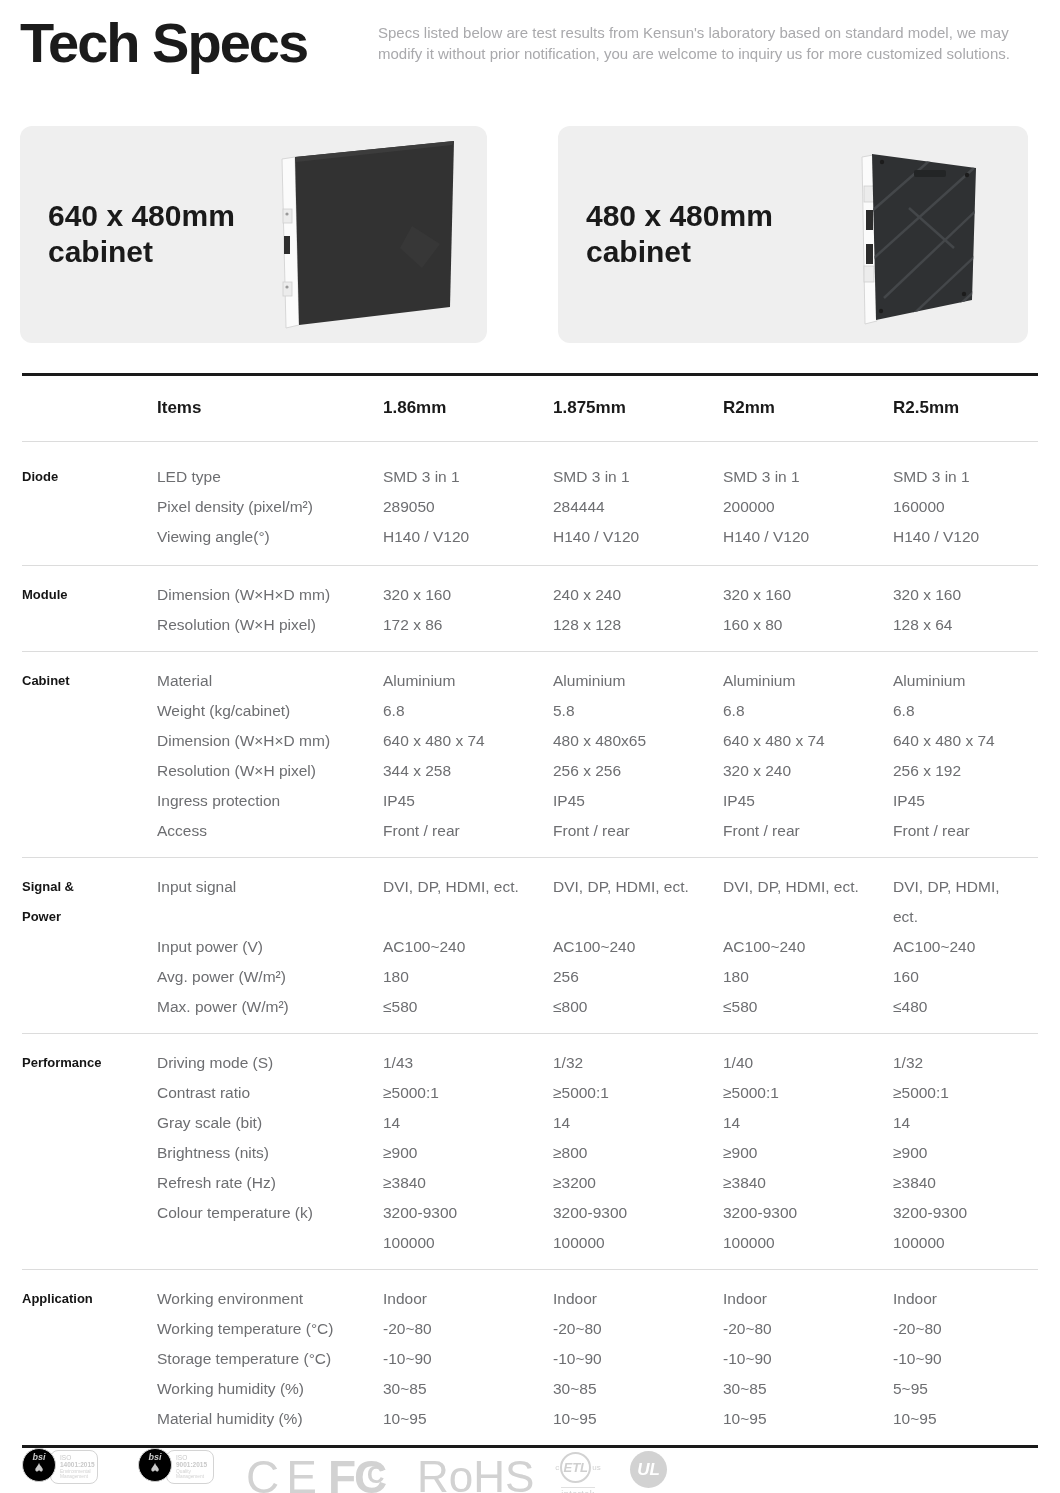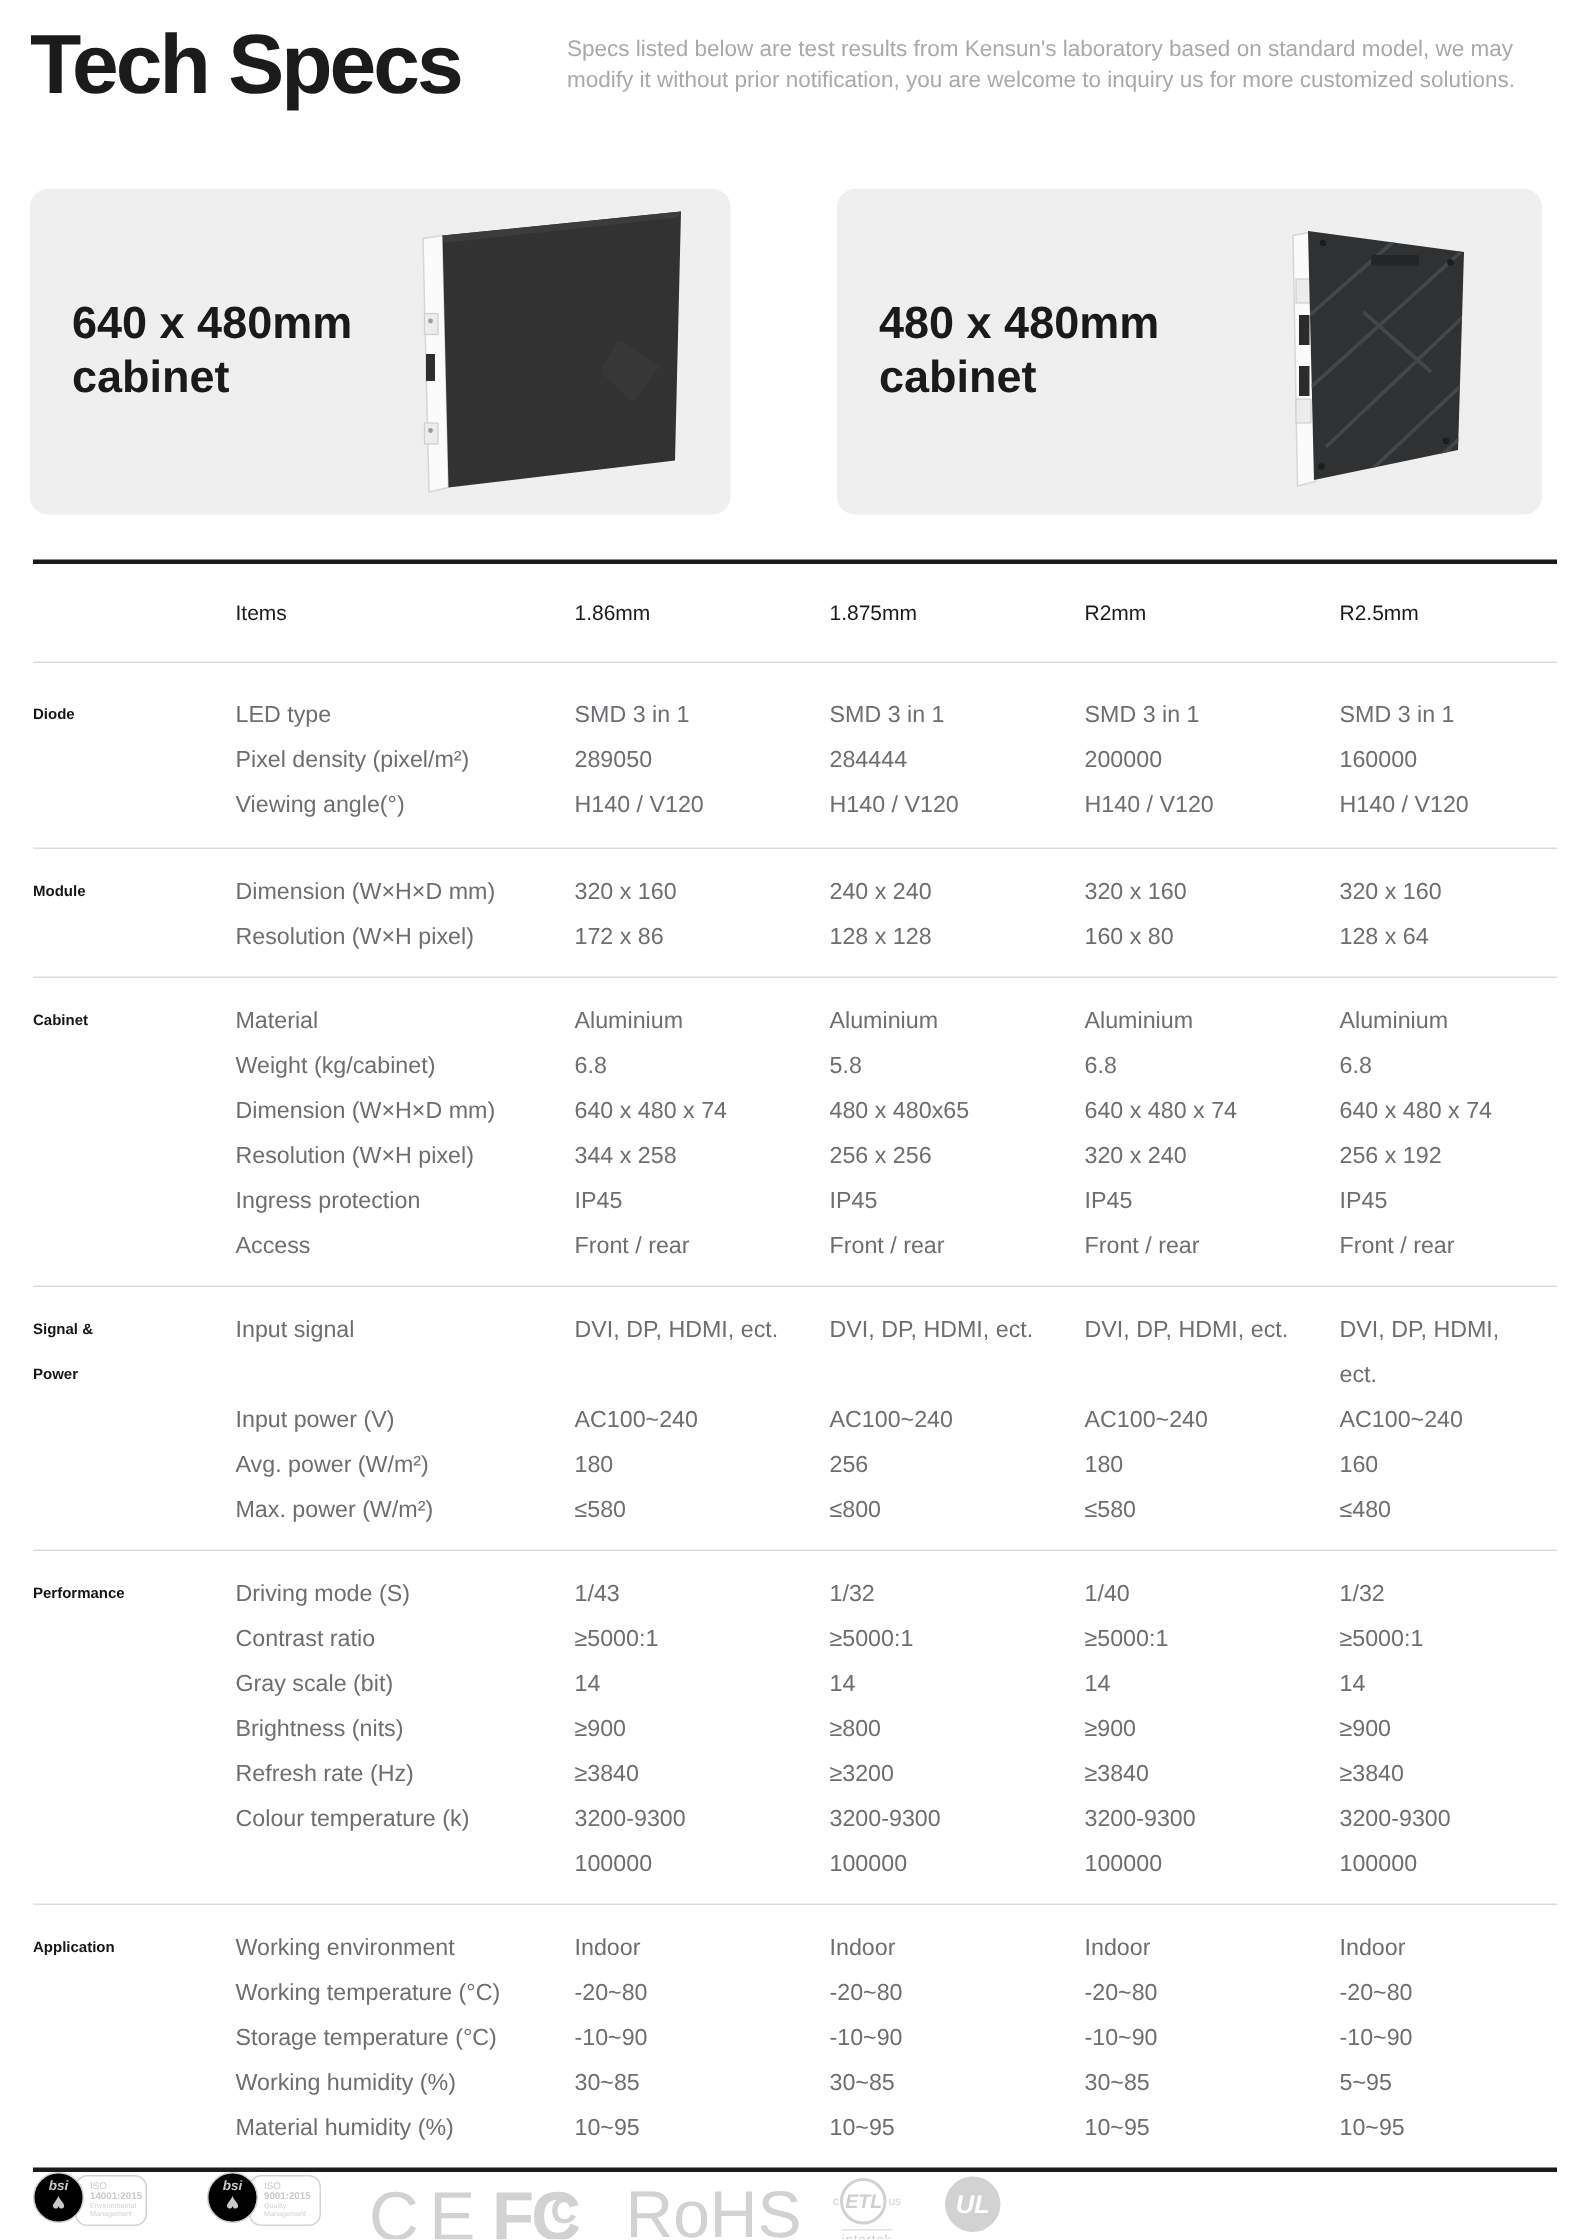--- a/index.html
+++ b/index.html
@@ -15,24 +15,24 @@
   .card { position:absolute; top:126px; height:217px; background:#efefef; border-radius:12px; }
   .card-640 { left:20px;  width:467px; }
   .card-480 { left:558px; width:470px; }
   .card-label { position:absolute; left:28px; top:50%; transform:translateY(-50%); font-size:30px; font-weight:700; color:#1a1a1a; line-height:1.22; }
   .card svg { position:absolute; }
 
   
   .spec-table { position:absolute; left:22px; top:373px; width:1016px; border-top:3px solid #1a1a1a; border-bottom:3px solid #1a1a1a; }
   .thead, .section { display:grid; grid-template-columns:135px 226px 170px 170px 170px 1fr; }
   .thead { padding:21px 0 22px; }
-  .thead .cell { font-weight:400; font-size:14px; color:#1a1a1a; line-height:22px; }
+  .thead .cell { font-weight:700; font-size:17px; color:#1a1a1a; line-height:22px; }
   .section { border-top:1px solid #dcdcdc; padding:14px 0 11px; font-size:15.5px; color:#6d6e71; }
   .thead + .section { padding:20px 0 13px; }
-  .sec-name { grid-column:1; font-weight:700; color:#151515; line-height:30px; font-size:10px; white-space:pre-line; padding-right:8px; }
+  .sec-name { grid-column:1; font-weight:700; color:#151515; line-height:30px; font-size:13px; white-space:pre-line; padding-right:8px; }
   .cell { line-height:30px; padding-right:10px; }
 
   
   .footer { position:absolute; left:0; top:1448px; width:1060px; height:60px; color:#cfcfcf; }
   .badge { position:absolute; display:flex; align-items:flex-start; }
   .badge-1 { left:22px; }
   .badge-2 { left:138px; }
   .bsi-circle { width:34px; height:34px; border:1.5px solid #cfcfcf; border-radius:50%; background:#000000; position:relative; z-index:2; text-align:center; }
   .bsi-word { display:block; font-size:9px; font-weight:700; font-style:italic; line-height:10px; margin-top:3px; color:#c9c9c9; }
   .bsi-heart { display:block; font-size:15px; line-height:12px; transform:rotate(180deg); color:#c9c9c9; }

